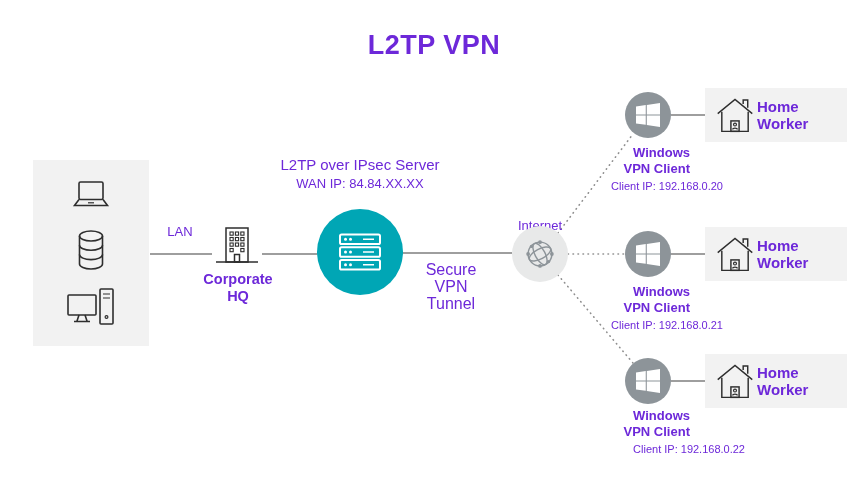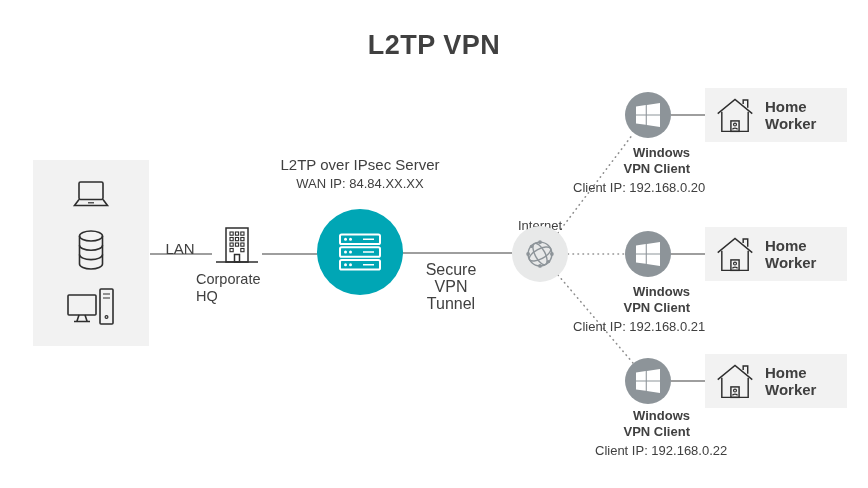--- a/index.html
+++ b/index.html
@@ -3,21 +3,21 @@
 <meta charset="utf-8">
 <style>
   * { box-sizing: border-box; }
   html, body { margin: 0; padding: 0; background: #ffffff; }
   #canvas {
     position: relative;
     width: 868px;
     height: 488px;
     background: #ffffff;
     font-family: "Liberation Sans", sans-serif;
-    color: #404040;
+    color: #6d28d9;
     overflow: hidden;
   }
   .abs { position: absolute; }
   .wires { position: absolute; left: 0; top: 0; pointer-events: none; }
 
   .title {
     left: 0; top: 30px; width: 868px;
     text-align: center;
     font-size: 27px; font-weight: 700; letter-spacing: .5px;
     margin: 0;
@@ -28,26 +28,26 @@
     left: 36px; top: 113px; width: 112px;
     font-size: 14.5px; font-weight: 700; line-height: 18px; text-align: center;
   }
   .hq-box {
     left: 33px; top: 160px; width: 116px; height: 186px;
     background: #f2f2f2;
     display: flex; flex-direction: column; align-items: center; justify-content: center;
     gap: 16px;
   }
 
-  .lan-label { left: 156px; top: 240px; width: 48px; font-size: 15px; text-align: center; }
+  .lan-label { left: 156px; top: 224px; width: 48px; font-size: 13px; text-align: center; }
 
   .building-wrap { left: 214px; top: 223px; width: 46px; height: 42px; }
   .corp-label {
     left: 196px; top: 271px; width: 84px;
-    font-size: 14.5px; font-weight: 400; line-height: 17px; text-align: left;
+    font-size: 14.5px; font-weight: 700; line-height: 17px; text-align: center;
   }
 
   
   .server-text { left: 260px; top: 156px; width: 200px; text-align: center; }
   .server-title { font-size: 15px; font-weight: 400; margin-bottom: 4px; }
   .server-sub { font-size: 13px; line-height: 14px; }
   .server-node {
     left: 317px; top: 209px; width: 86px; height: 86px; border-radius: 50%;
     background: #00a6b5;
     display: flex; align-items: center; justify-content: center;
@@ -69,25 +69,25 @@
   
   .win-node {
     width: 46px; height: 46px; border-radius: 50%;
     background: #8d9499;
     display: flex; align-items: center; justify-content: center;
   }
   .client-label {
     width: 84px; font-size: 13px; line-height: 16px;
     font-weight: 700; text-align: right;
   }
-  .client-ip { width: 150px; font-size: 13px; text-align: left; }
+  .client-ip { width: 150px; font-size: 11px; text-align: right; }
   .home-box {
     width: 142px; height: 54px;
     background: #f2f2f2;
-    display: flex; align-items: center; gap: 10px;
+    display: flex; align-items: center; gap: 2px;
     padding-left: 10px;
   }
   .home-text { font-size: 15px; font-weight: 700; line-height: 17px; width: 62px; }
 </style>
 </head>
 <body>
 
 <div id="canvas">
 
   <svg class="wires" width="868" height="488" viewBox="0 0 868 488">

